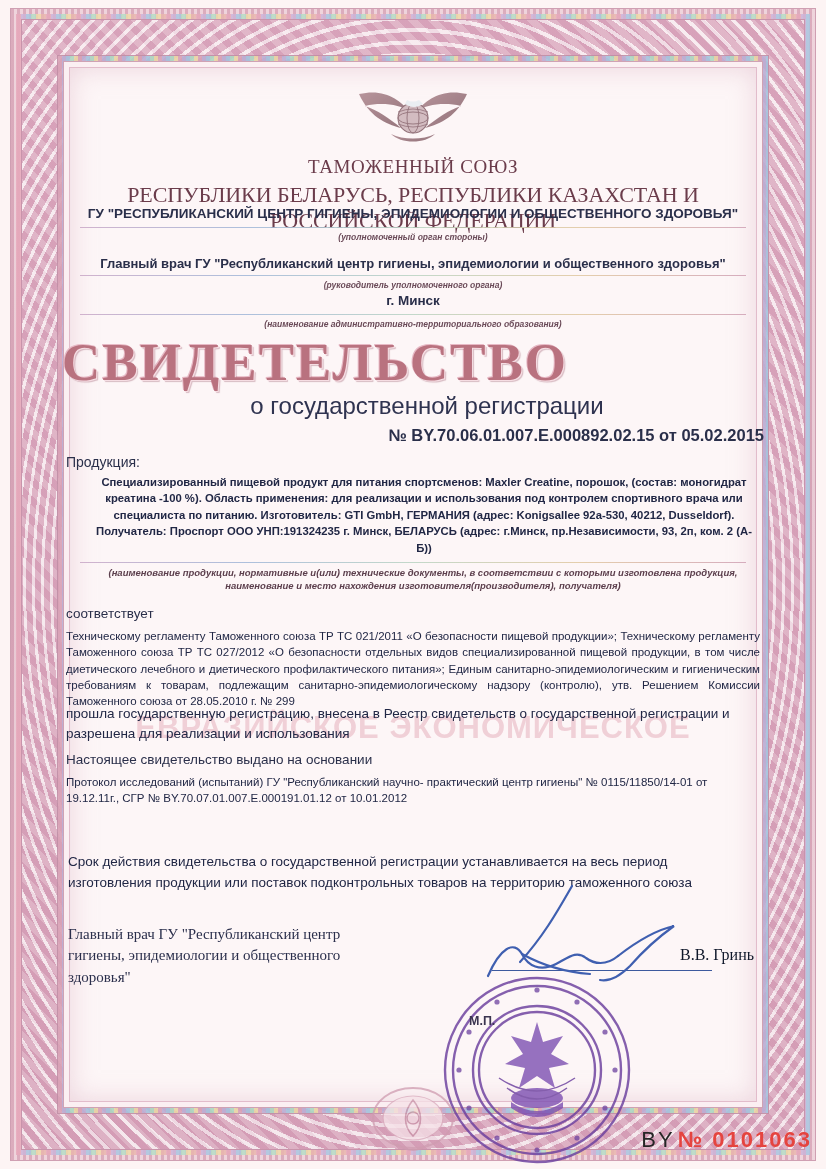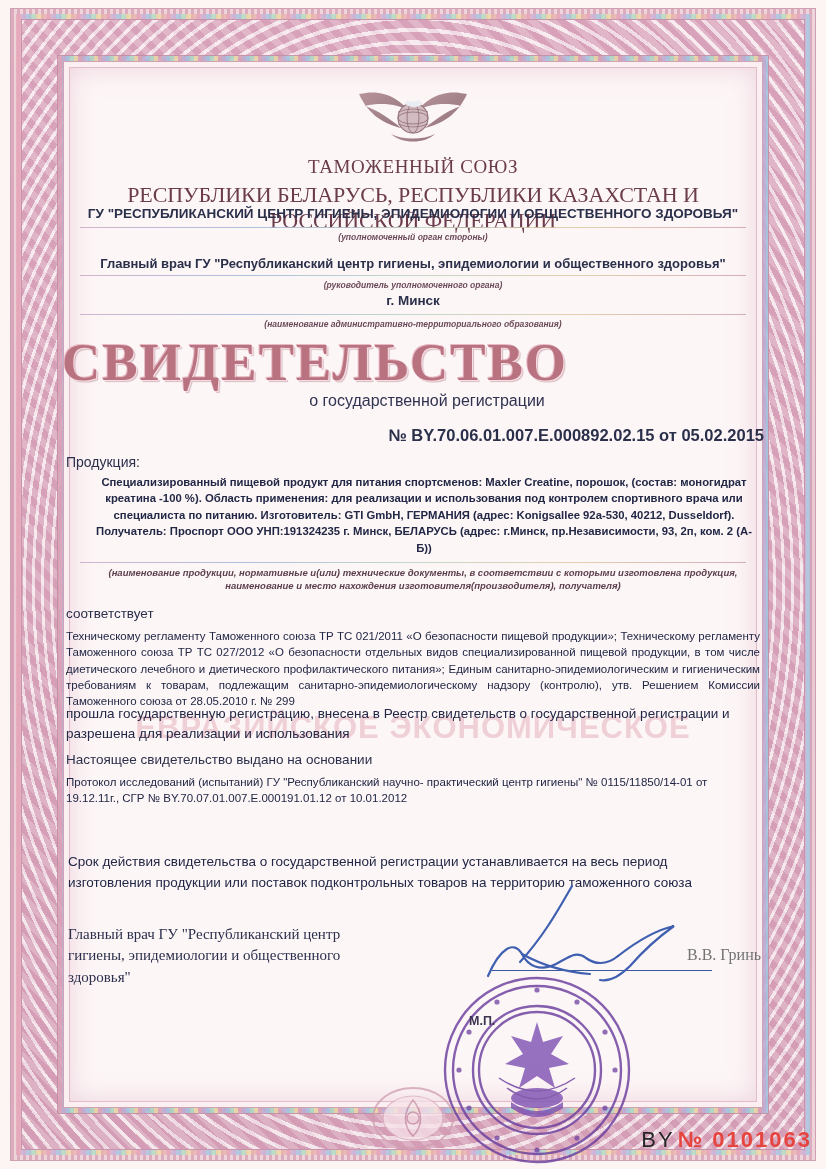--- a/index.html
+++ b/index.html
@@ -69,38 +69,38 @@
     font-size:13px;font-weight:bold;color:#2a2f4a;}
   .h-city{position:absolute;left:0;right:0;text-align:center;top:231px;
     font-size:13.5px;font-weight:bold;color:#2a2f4a;}
 
   .title{position:absolute;left:0;right:0;top:270px;text-align:left;
     font-family:"Liberation Serif",serif;font-size:53px;font-weight:bold;
     letter-spacing:2px;color:#b9727f;
     text-shadow:1px 1px 0 #f6dde3, 2px 2px 1px rgba(150,80,100,.35),
                 -1px -1px 0 #e7b9c5;}
   .subtitle{position:absolute;left:0;right:0;top:330px;text-align:center;
-    font-size:16px;color:#2f3350;padding-left:28px;}
+    font-size:24px;color:#2f3350;padding-left:28px;}
   .regno{position:absolute;left:0;right:0;top:364px;text-align:right;
     font-size:16.5px;font-weight:bold;color:#2a2f4a;}
 
   .lbl{position:absolute;font-size:14px;color:#2a2f4a;}
   .body-txt{position:absolute;font-size:11.5px;color:#212745;line-height:1.42;}
   .prod{position:absolute;left:28px;right:6px;top:412px;
     font-size:11.3px;font-weight:bold;color:#212745;
     line-height:1.46;text-align:center;}
   .capline{position:absolute;left:30px;right:10px;text-align:center;
     font-size:9.5px;font-style:italic;font-weight:bold;color:#5c3f4d;
     line-height:1.35;}
 
   .sig-title{position:absolute;left:6px;top:862px;width:330px;
     font-family:"Liberation Serif",serif;font-size:15px;color:#2b2f4c;
     line-height:1.42;}
-  .sig-name{position:absolute;right:3px;top:884px;
-    font-family:"Liberation Serif",serif;font-size:16px;color:#737373;}
+  .sig-name{position:absolute;right:10px;top:884px;
+    font-family:"Liberation Serif",serif;font-size:16px;color:#0f172a;}
   .sig-line{position:absolute;left:430px;width:220px;top:908px;height:1px;
     background:#3d5a9e;}
   .signature{position:absolute;left:398px;top:818px;width:240px;height:110px;}
 
   .seal{position:absolute;left:375px;top:908px;width:200px;height:200px;
     opacity:.82;}
   .mp{position:absolute;left:407px;top:952px;font-size:12.5px;
     font-weight:bold;color:#3b3550;}
 
   .serial{position:absolute;right:14px;bottom:16px;

